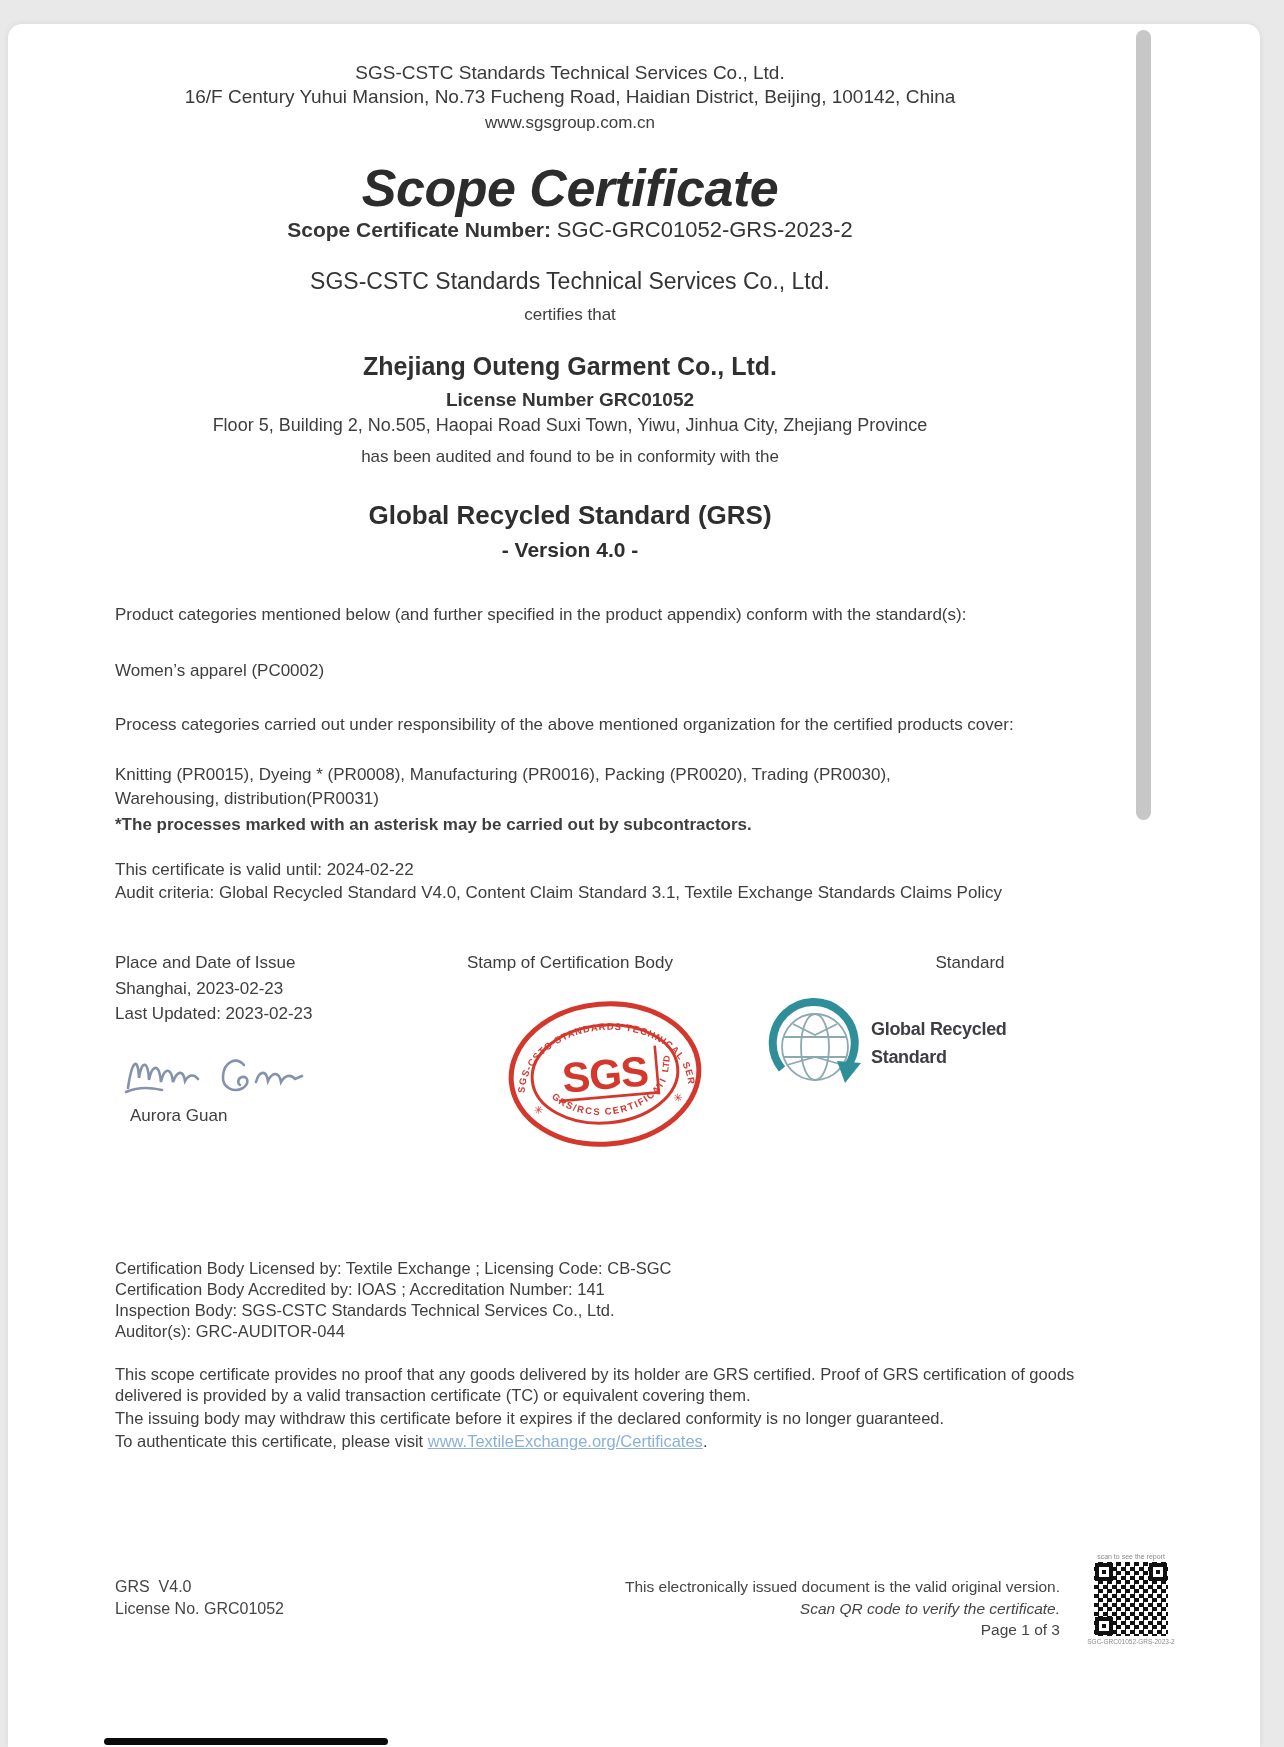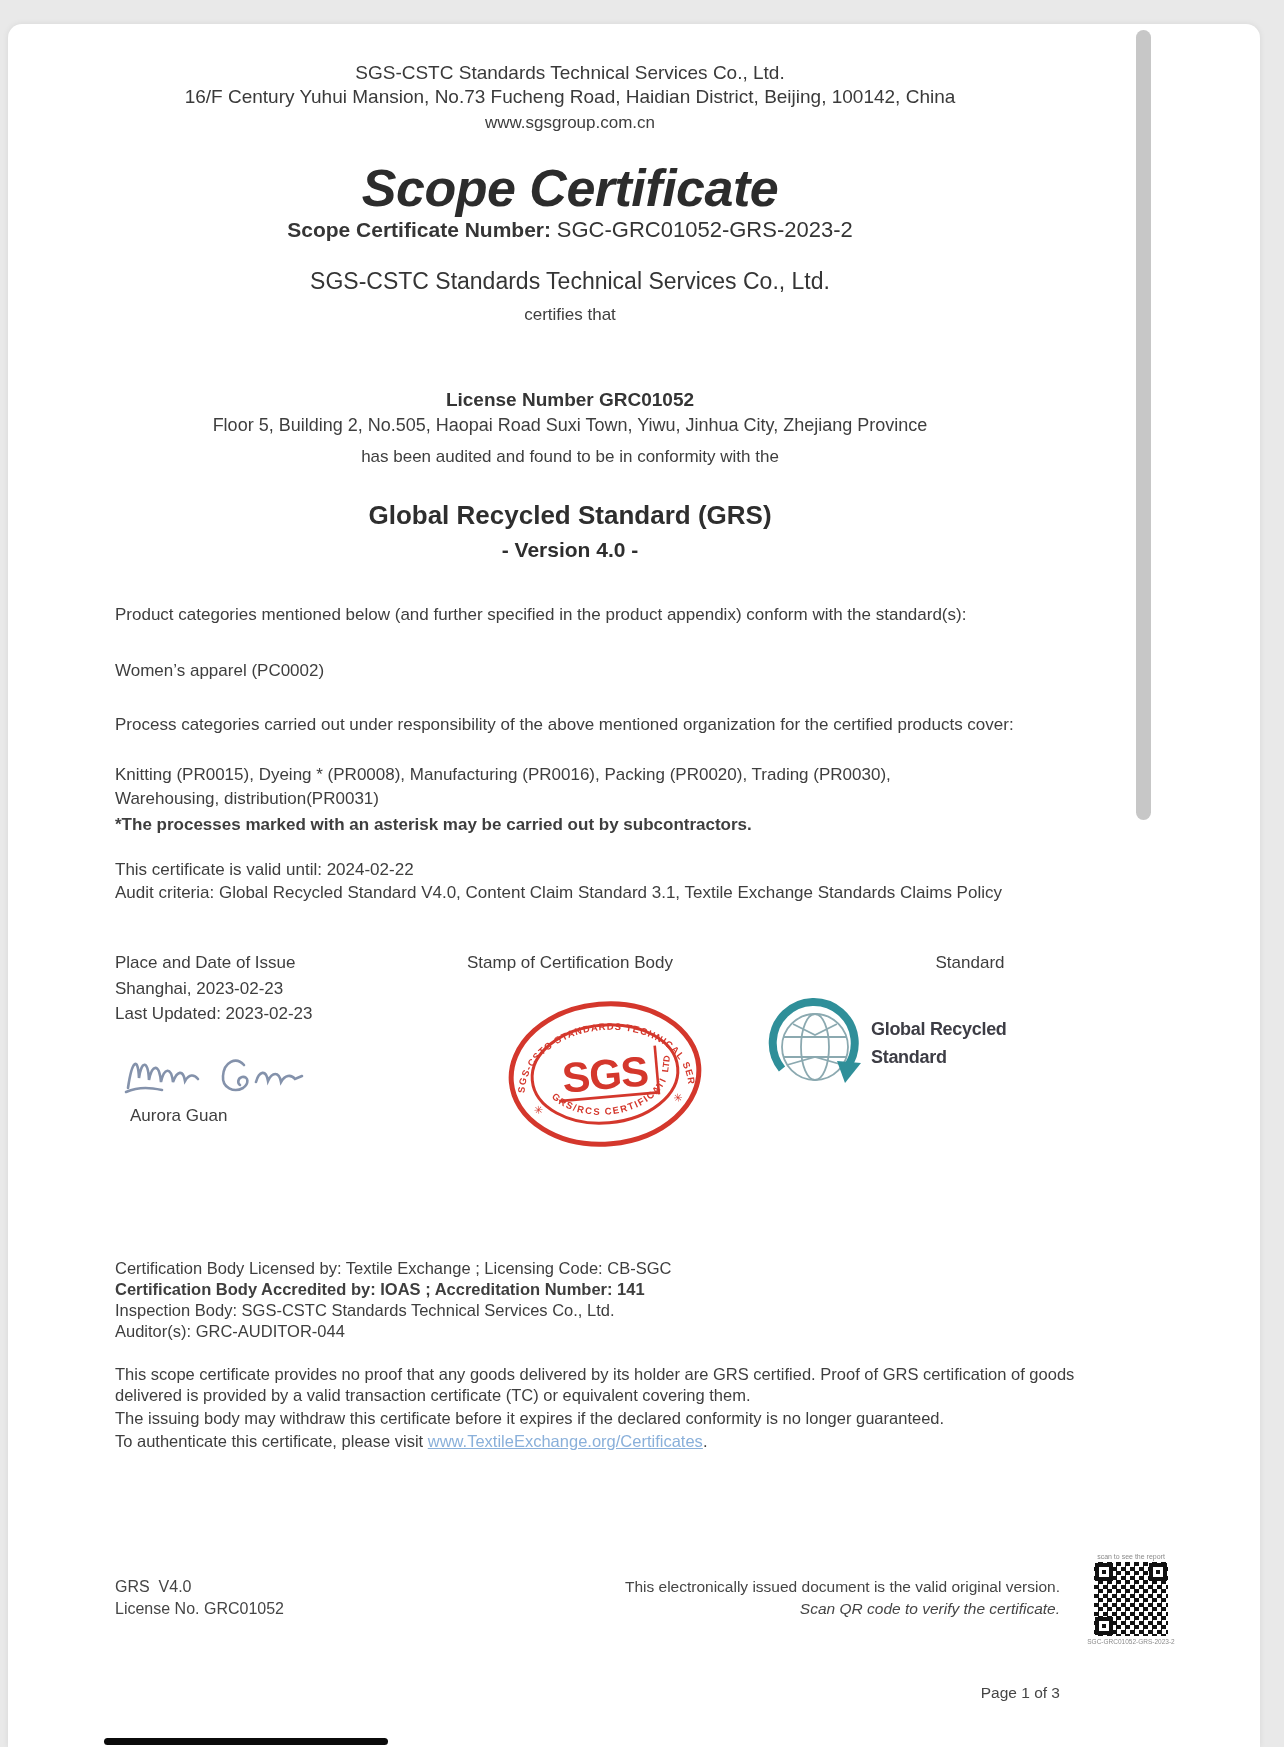--- a/index.html
+++ b/index.html
@@ -64,20 +64,21 @@
   <div class="center-line doc-title" style="top:158px;">Scope Certificate</div>
 
   <div class="center-line" style="top:217px;">
     <span class="bold" style="font-size:21px; color:#353535;">Scope Certificate Number: </span>
     <span style="font-size:22px; color:#353535;">SGC-GRC01052-GRS-2023-2</span>
   </div>
 
   <div class="center-line" style="top:268px; font-size:23px; color:#353535;">SGS-CSTC Standards Technical Services Co., Ltd.</div>
   <div class="center-line t-body" style="top:303px;">certifies that</div>
 
+  <div class="center-line bold" style="top:352px; font-size:25px; color:#303030;">Zhejiang Outeng Garment Co., Ltd.</div>
   <div class="center-line bold" style="top:389px; font-size:19px; color:#353535;">License Number GRC01052</div>
   <div class="center-line" style="top:415px; font-size:18px; color:#3e3e3e;">Floor 5, Building 2, No.505, Haopai Road Suxi Town, Yiwu, Jinhua City, Zhejiang Province</div>
   <div class="center-line t-body" style="top:445px;">has been audited and found to be in conformity with the</div>
 
   <div class="center-line bold" style="top:500px; font-size:26px; color:#2e2e2e;">Global Recycled Standard (GRS)</div>
   <div class="center-line bold" style="top:538px; font-size:21px; color:#2e2e2e;">- Version 4.0 -</div>
 
   <div class="body-line t-body" style="top:603px;">Product categories mentioned below (and further specified in the product appendix) conform with the standard(s):</div>
   <div class="body-line t-body" style="top:659px;">Women’s apparel (PC0002)</div>
   <div class="body-line t-body" style="top:713px;">Process categories carried out under responsibility of the above mentioned organization for the certified products cover:</div>
@@ -143,36 +144,36 @@
       </g>
       <polygon points="72,74 96,76 80,96" fill="#2f8f99"></polygon>
     </svg>
     <div style="margin-left:6px;">
       <div class="grs-logo-text">Global Recycled</div>
       <div class="grs-logo-text">Standard</div>
     </div>
   </div>
 
   <div class="body-line t-small" style="top:1258px;">Certification Body Licensed by: Textile Exchange ; Licensing Code: CB-SGC</div>
-  <div class="body-line t-small" style="top:1279px;font-weight:bold;">Certification Body Accredited by: IOAS ; Accreditation Number: 141</div>
+  <div class="body-line t-small" style="top:1279px;">Certification Body Accredited by: IOAS ; Accreditation Number: 141</div>
   <div class="body-line t-small" style="top:1300px;">Inspection Body: SGS-CSTC Standards Technical Services Co., Ltd.</div>
   <div class="body-line t-small" style="top:1321px;">Auditor(s): GRC-AUDITOR-044</div>
 
   <div class="body-line t-small" style="top:1364px;">This scope certificate provides no proof that any goods delivered by its holder are GRS certified. Proof of GRS certification of goods delivered is provided by a valid transaction certificate (TC) or equivalent covering them.</div>
   <div class="body-line t-small" style="top:1408px;">The issuing body may withdraw this certificate before it expires if the declared conformity is no longer guaranteed.</div>
   <div class="body-line t-small" style="top:1431px;">
     <span>To authenticate this certificate, please visit </span><span class="link">www.TextileExchange.org/Certificates</span><span>.</span>
   </div>
 
   <div class="footer-left" style="top:1578px;">GRS  V4.0</div>
   <div class="footer-left" style="top:1600px;">License No. GRC01052</div>
 
   <div class="footer-right" style="top:1578px;">This electronically issued document is the valid original version.</div>
   <div class="footer-right" style="top:1600px;font-style:italic;">Scan QR code to verify the certificate.</div>
-  <div class="footer-right" style="top:1684px;">Page 1 of 3</div>
+  <div class="footer-right" style="top:1621px;">Page 1 of 3</div>
 
   <div class="qr-wrap">
     <div class="qr-tiny">scan to see the report</div>
     <div class="qr-box">
       <div class="finder f-tl"></div>
       <div class="finder f-tr"></div>
       <div class="finder f-bl"></div>
     </div>
     <div class="qr-tiny" style="font-size:6.5px;">SGC-GRC01052-GRS-2023-2</div>
   </div>

